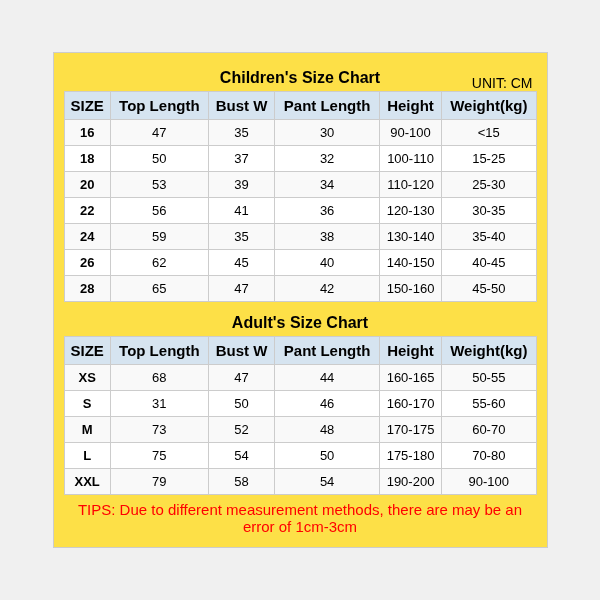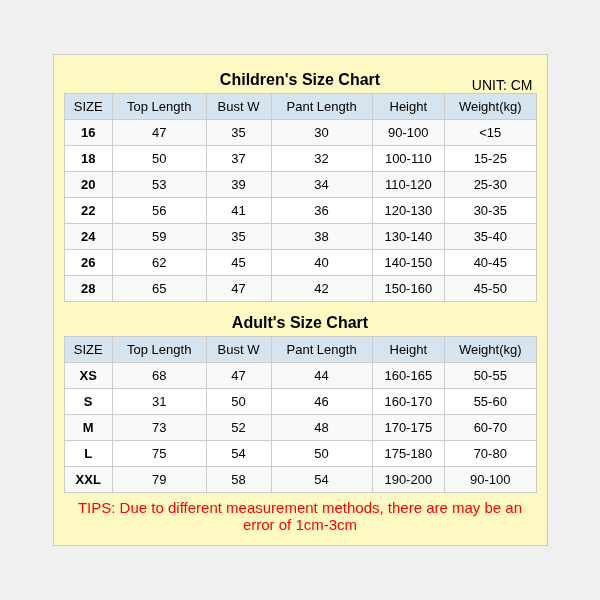--- a/index.html
+++ b/index.html
@@ -6,21 +6,21 @@
     body {
       font-family: Arial, sans-serif;
       background: #f0f0f0;
       display: flex;
       justify-content: center;
       align-items: center;
       width: 600px;
       min-height: 600px;
     }
     .chart-container {
-      background: #fef9c3;
+      background: #fde047;
       border: 1px solid #ccc;
       width: 495px;
       margin: 10px;
       padding: 10px;
     }
     .section-title {
       text-align: center;
       font-size: 16px;
       font-weight: bold;
       padding: 6px 0 4px 0;
@@ -38,22 +38,22 @@
       border-collapse: collapse;
       font-size: 13px;
     }
     th, td {
       border: 1px solid #ccc;
       text-align: center;
       padding: 5px 4px;
     }
     thead th {
       background-color: #d6e4f0;
-      font-weight: normal;
-      font-size: 13px;
+      font-weight: bold;
+      font-size: 15px;
     }
     tbody tr:nth-child(odd) {
       background-color: #f9f9f9;
     }
     tbody tr:nth-child(even) {
       background-color: #ffffff;
     }
     tbody td:first-child {
       font-weight: bold;
     }

